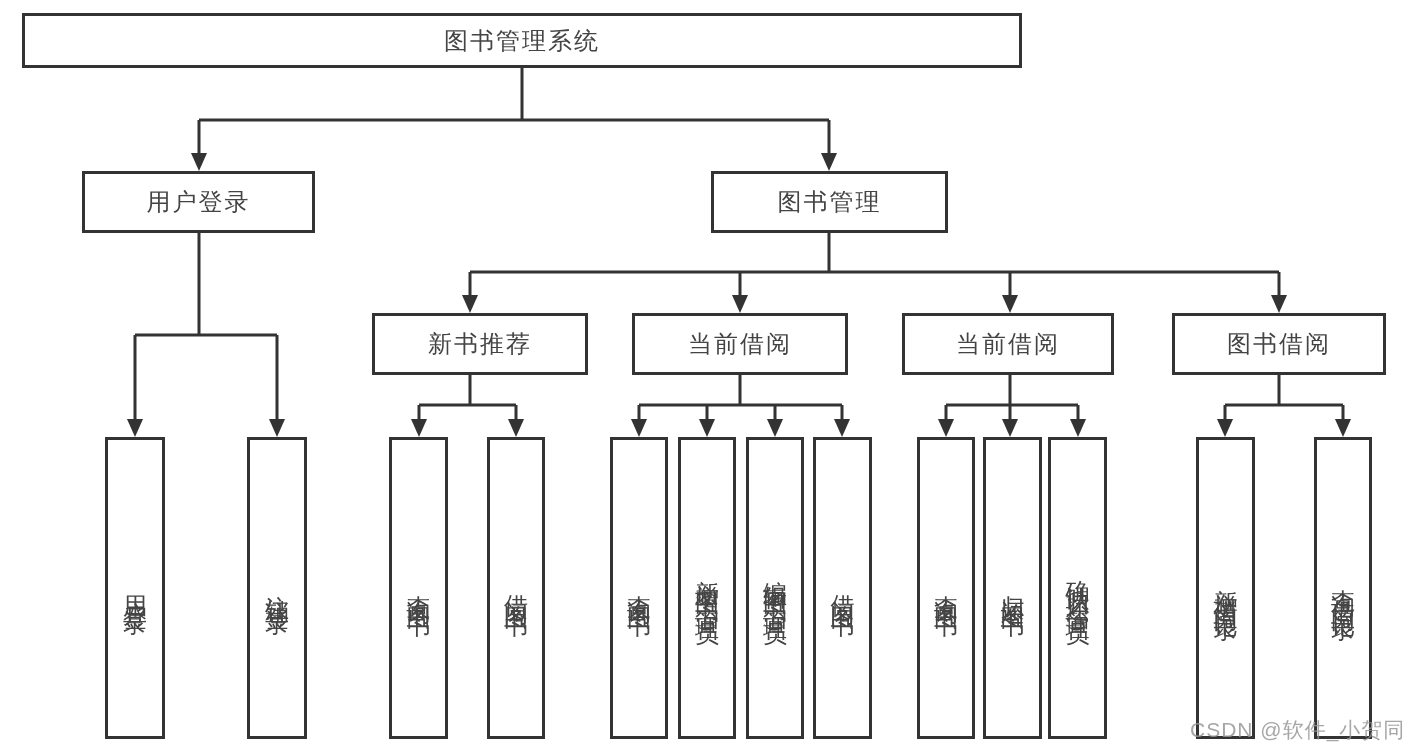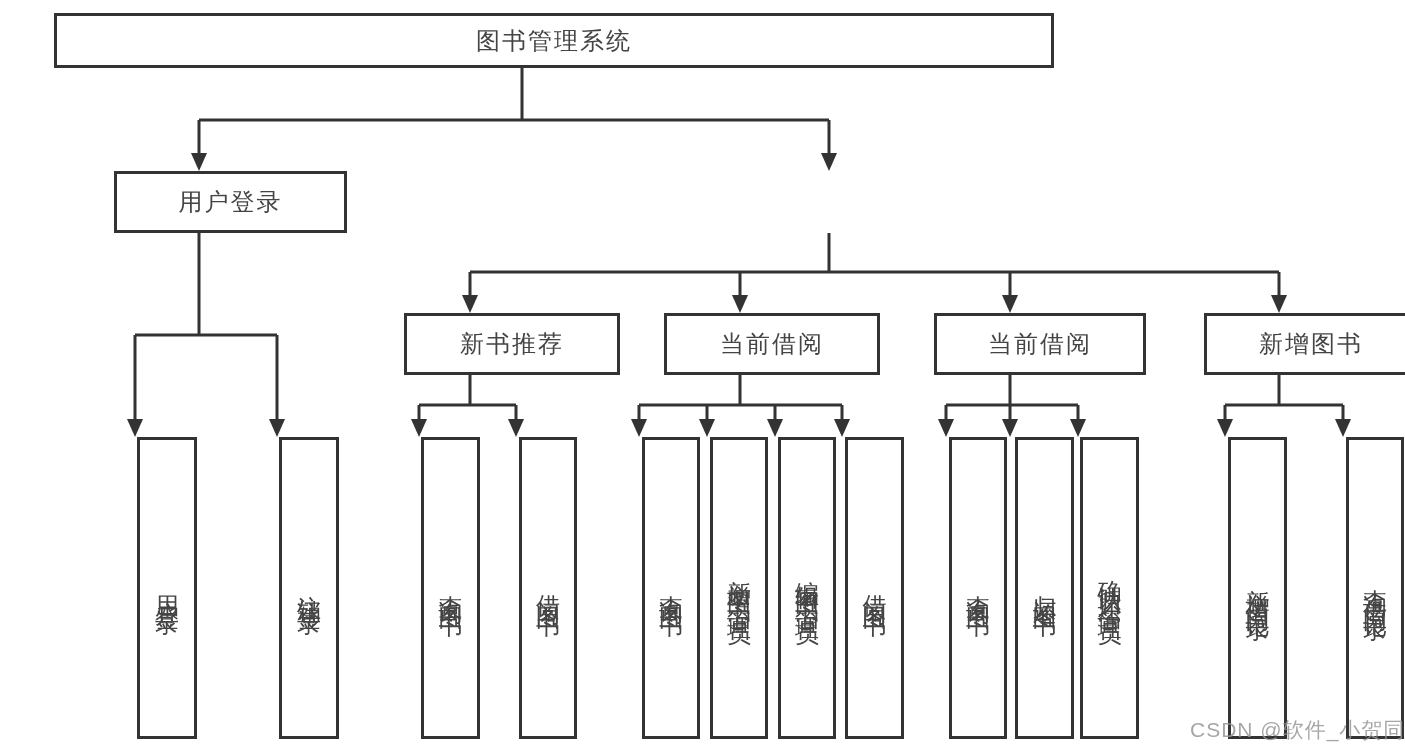--- a/index.html
+++ b/index.html
@@ -12,21 +12,20 @@
   }
   .wires{position:absolute;left:0;top:0;z-index:1;pointer-events:none;}
   .node{
     position:absolute;
     box-sizing:border-box;
     background:#ffffff;
     border:3px solid #333333;
     display:flex;align-items:center;justify-content:center;
     color:#444444;
     z-index:2;
-    margin-left:32px;
   }
   .node.h{
     font-size:24px;
     letter-spacing:2px;
     white-space:nowrap;
   }
   .node.v{
     font-size:24px;
     writing-mode:vertical-rl;
     letter-spacing:6px;
@@ -76,25 +75,26 @@
       <polygon points="1002,419 1018,419 1010,437"></polygon>
       <polygon points="1070,419 1086,419 1078,437"></polygon>
       <polygon points="1217,419 1233,419 1225,437"></polygon>
       <polygon points="1335,419 1351,419 1343,437"></polygon>
     </g>
   </svg>
 
   <div class="node h" style="left:22px;top:13px;width:1000px;height:55px">图书管理系统</div>
 
   <div class="node h" style="left:82px;top:171px;width:233px;height:62px">用户登录</div>
+  <div class="node h" style="left:711px;top:171px;width:237px;height:62px">图书管理</div>
 
   <div class="node h" style="left:372px;top:313px;width:216px;height:62px">新书推荐</div>
   <div class="node h" style="left:632px;top:313px;width:216px;height:62px">当前借阅</div>
   <div class="node h" style="left:902px;top:313px;width:212px;height:62px">当前借阅</div>
-  <div class="node h" style="left:1172px;top:313px;width:214px;height:62px">新增图书</div>
+  <div class="node h" style="left:1172px;top:313px;width:214px;height:62px">图书借阅</div>
 
   <div class="node v" style="left:105px;top:437px;width:60px;height:302px">用户登录</div>
   <div class="node v" style="left:247px;top:437px;width:60px;height:302px">注销登录</div>
 
   <div class="node v" style="left:389px;top:437px;width:59px;height:302px">查询图书</div>
   <div class="node v" style="left:487px;top:437px;width:58px;height:302px">借阅图书</div>
 
   <div class="node v" style="left:610px;top:437px;width:58px;height:302px">查询图书</div>
   <div class="node v" style="left:678px;top:437px;width:58px;height:302px">新增图书（管理员）</div>
   <div class="node v" style="left:746px;top:437px;width:58px;height:302px">编辑图书（管理员）</div>

